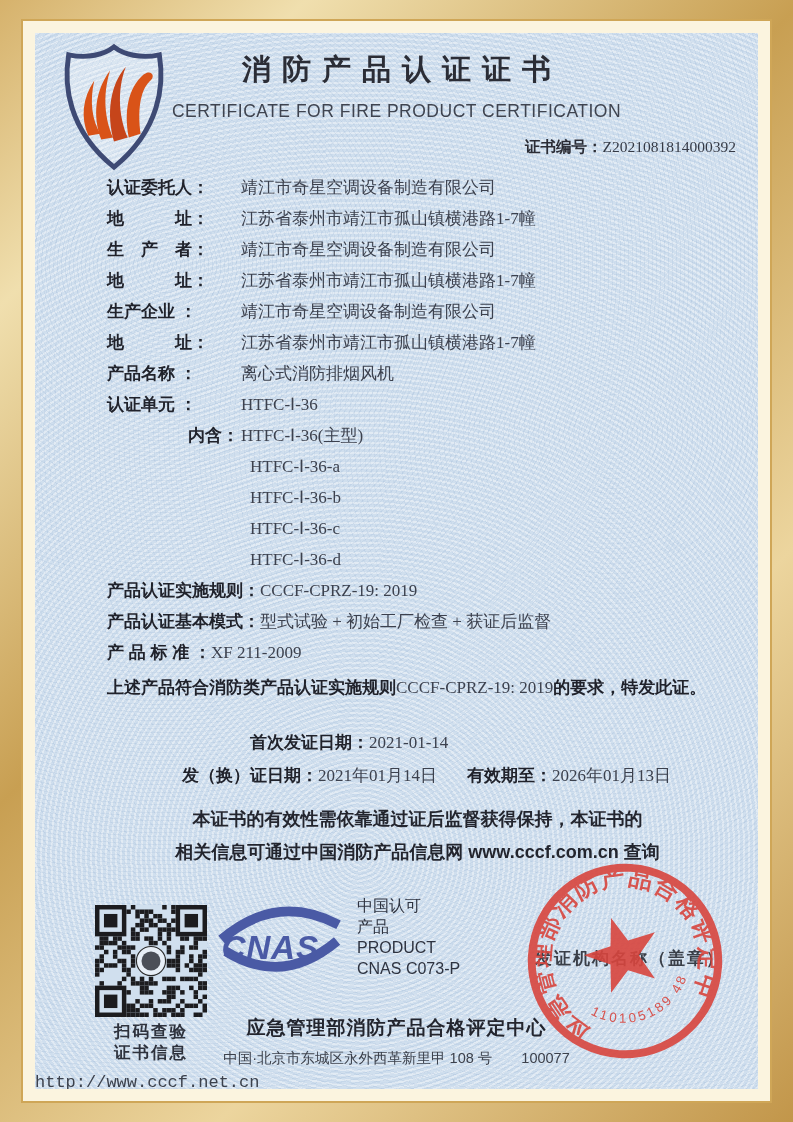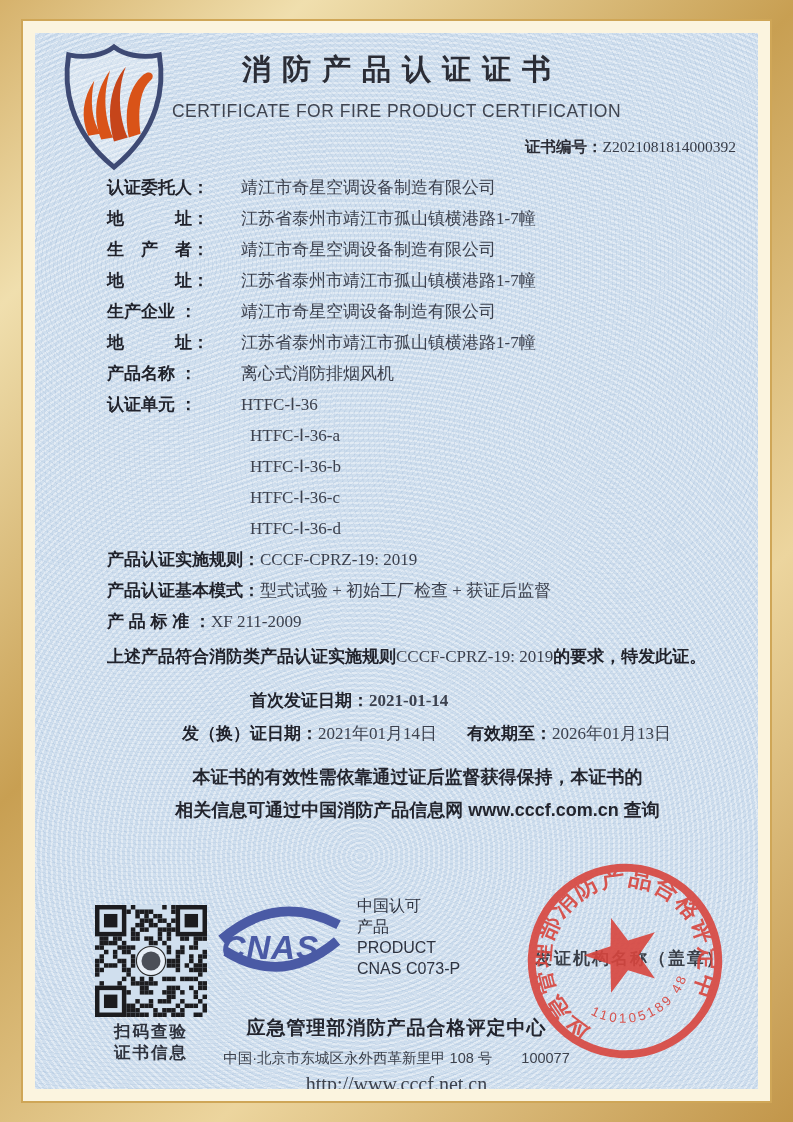--- a/index.html
+++ b/index.html
@@ -47,21 +47,21 @@
   }
   .inner-label{text-align:right;padding-right:2px;}
   .f-value{color:#3c414e;font-family:"Liberation Serif",serif;}
   .variant{padding-left:143px;}
   .w-label{font-weight:bold;color:#20222b;}
   .statement{
     margin:4px 0 0 0;font-size:17px;line-height:31px;color:#20222b;
     font-weight:bold;max-width:655px;
   }
   .statement .code{font-weight:normal;color:#3c414e;font-family:"Liberation Serif",serif;}
-  .date1{margin-top:13px;padding-left:143px;font-weight:bold;}
+  .date1{margin-top:24px;padding-left:143px;}
   .date1 b,.date2 b{color:#20222b;}
   .date2{padding-left:18px;margin-top:2px;text-align:center;}
   .date2 .gap{margin-left:30px;}
   .notice{margin-top:12px;text-align:center;font-size:18px;line-height:33px;font-weight:bold;color:#23252e;}
   
   .footer{position:absolute;left:0;right:0;bottom:0;height:228px;}
   .qr{position:absolute;left:60px;top:44px;width:112px;height:112px;}
   .qr svg{width:100%;height:100%;background:#d0dfee;}
   .qr-caption{
     position:absolute;left:52px;top:160px;width:128px;text-align:center;
@@ -69,21 +69,21 @@
   }
   .cnas{position:absolute;left:182px;top:36px;width:126px;height:88px;}
   .acc-text{position:absolute;left:322px;top:34px;font-size:16px;line-height:21px;color:#2e3340;}
   .stamp-wrap{position:absolute;left:468px;top:-8px;width:244px;height:216px;z-index:2;opacity:.9;}
   .stamp-overlay{
     position:absolute;left:500px;top:86px;z-index:1;width:240px;
     font-size:17px;font-weight:bold;color:#3a3f48;letter-spacing:2px;white-space:nowrap;
   }
   .org-name{position:absolute;left:0;right:0;top:154px;text-align:center;font-size:19px;font-weight:bold;color:#23252e;letter-spacing:1px;}
   .addr{position:absolute;left:0;right:0;top:188px;text-align:center;font-size:14.5px;color:#3c414c;font-family:Liberation Sans, sans-serif;}
-  .web{position:absolute;left:0;right:0;top:212px;text-align:center;font-size:20px;color:#3c414c;font-family:Liberation Serif, serif;}
+  .web{position:absolute;left:0;right:0;top:212px;text-align:left;font-size:17px;color:#3c414c;font-family:Liberation Mono, monospace;}
 </style>
 </head>
 <body>
 
 <div class="certificate">
   <div class="mat">
     <div class="paper">
 
       <svg class="logo" viewBox="0 0 140 140" aria-hidden="true">
         <path d="M70,6 C80,14 97,18 116,14 C121,44 117,90 70,128 C23,90 19,44 24,14 C43,18 60,14 70,6 Z" fill="rgba(255,255,255,0.22)" stroke="#3e4a74" stroke-width="5"></path>
@@ -104,20 +104,21 @@
       <div class="content">
         <div class="row"><span class="f-label">认证委托人：</span><span class="f-value">靖江市奇星空调设备制造有限公司</span></div>
         <div class="row"><span class="f-label">地　　　址：</span><span class="f-value">江苏省泰州市靖江市孤山镇横港路1-7幢</span></div>
         <div class="row"><span class="f-label">生　产　者：</span><span class="f-value">靖江市奇星空调设备制造有限公司</span></div>
         <div class="row"><span class="f-label">地　　　址：</span><span class="f-value">江苏省泰州市靖江市孤山镇横港路1-7幢</span></div>
         <div class="row"><span class="f-label">生产企业 ：</span><span class="f-value">靖江市奇星空调设备制造有限公司</span></div>
         <div class="row"><span class="f-label">地　　　址：</span><span class="f-value">江苏省泰州市靖江市孤山镇横港路1-7幢</span></div>
         <div class="row"><span class="f-label">产品名称 ：</span><span class="f-value">离心式消防排烟风机</span></div>
         <div class="row"><span class="f-label">认证单元 ：</span><span class="f-value">HTFC-Ⅰ-36</span></div>
 
+        <div class="row"><span class="f-label inner-label">内含：</span><span class="f-value">HTFC-Ⅰ-36(主型)</span></div>
         <div class="row variant"><span class="f-value">HTFC-Ⅰ-36-a</span></div>
         <div class="row variant"><span class="f-value">HTFC-Ⅰ-36-b</span></div>
         <div class="row variant"><span class="f-value">HTFC-Ⅰ-36-c</span></div>
         <div class="row variant"><span class="f-value">HTFC-Ⅰ-36-d</span></div>
 
         <div class="row"><span class="w-label">产品认证实施规则：</span><span class="f-value">CCCF-CPRZ-19: 2019</span></div>
         <div class="row"><span class="w-label">产品认证基本模式：</span><span class="f-value">型式试验 + 初始工厂检查 + 获证后监督</span></div>
         <div class="row"><span class="w-label">产 品 标 准 ：</span><span class="f-value">XF 211-2009</span></div>
 
         <p class="statement"><b>上述产品符合消防类产品认证实施规则</b><span class="code">CCCF-CPRZ-19: 2019</span><b>的要求，特发此证。</b></p>

